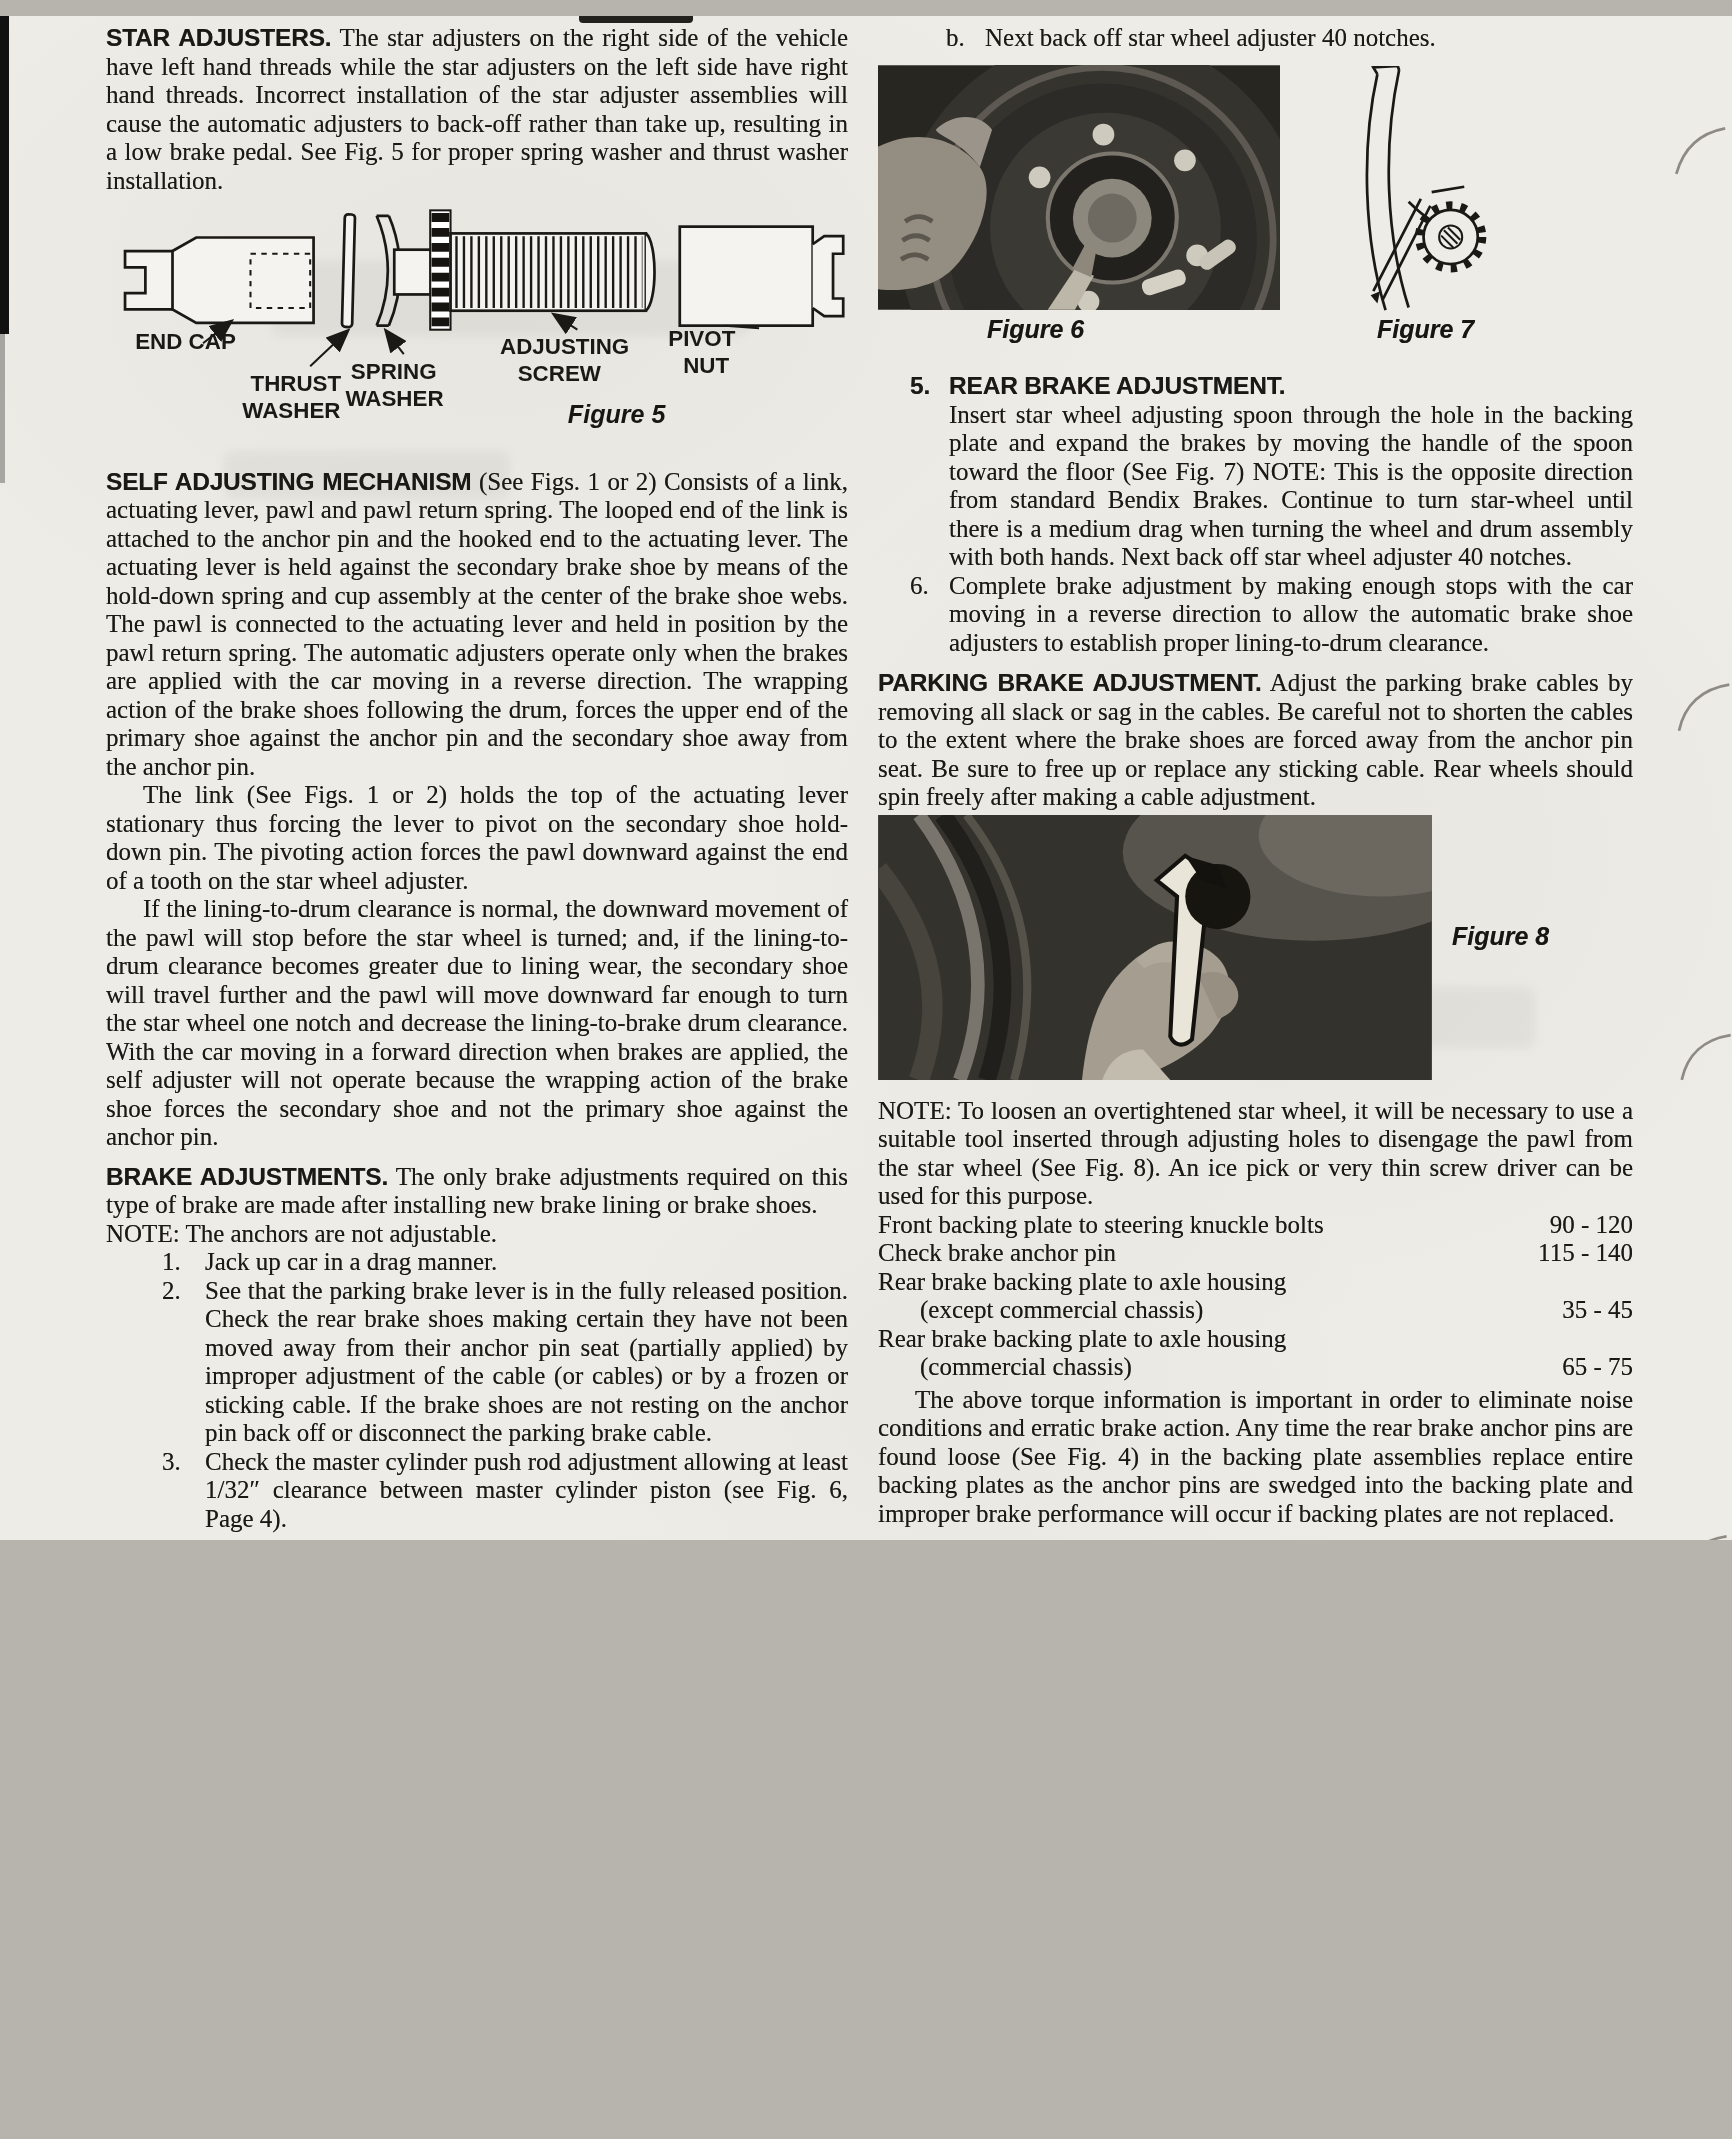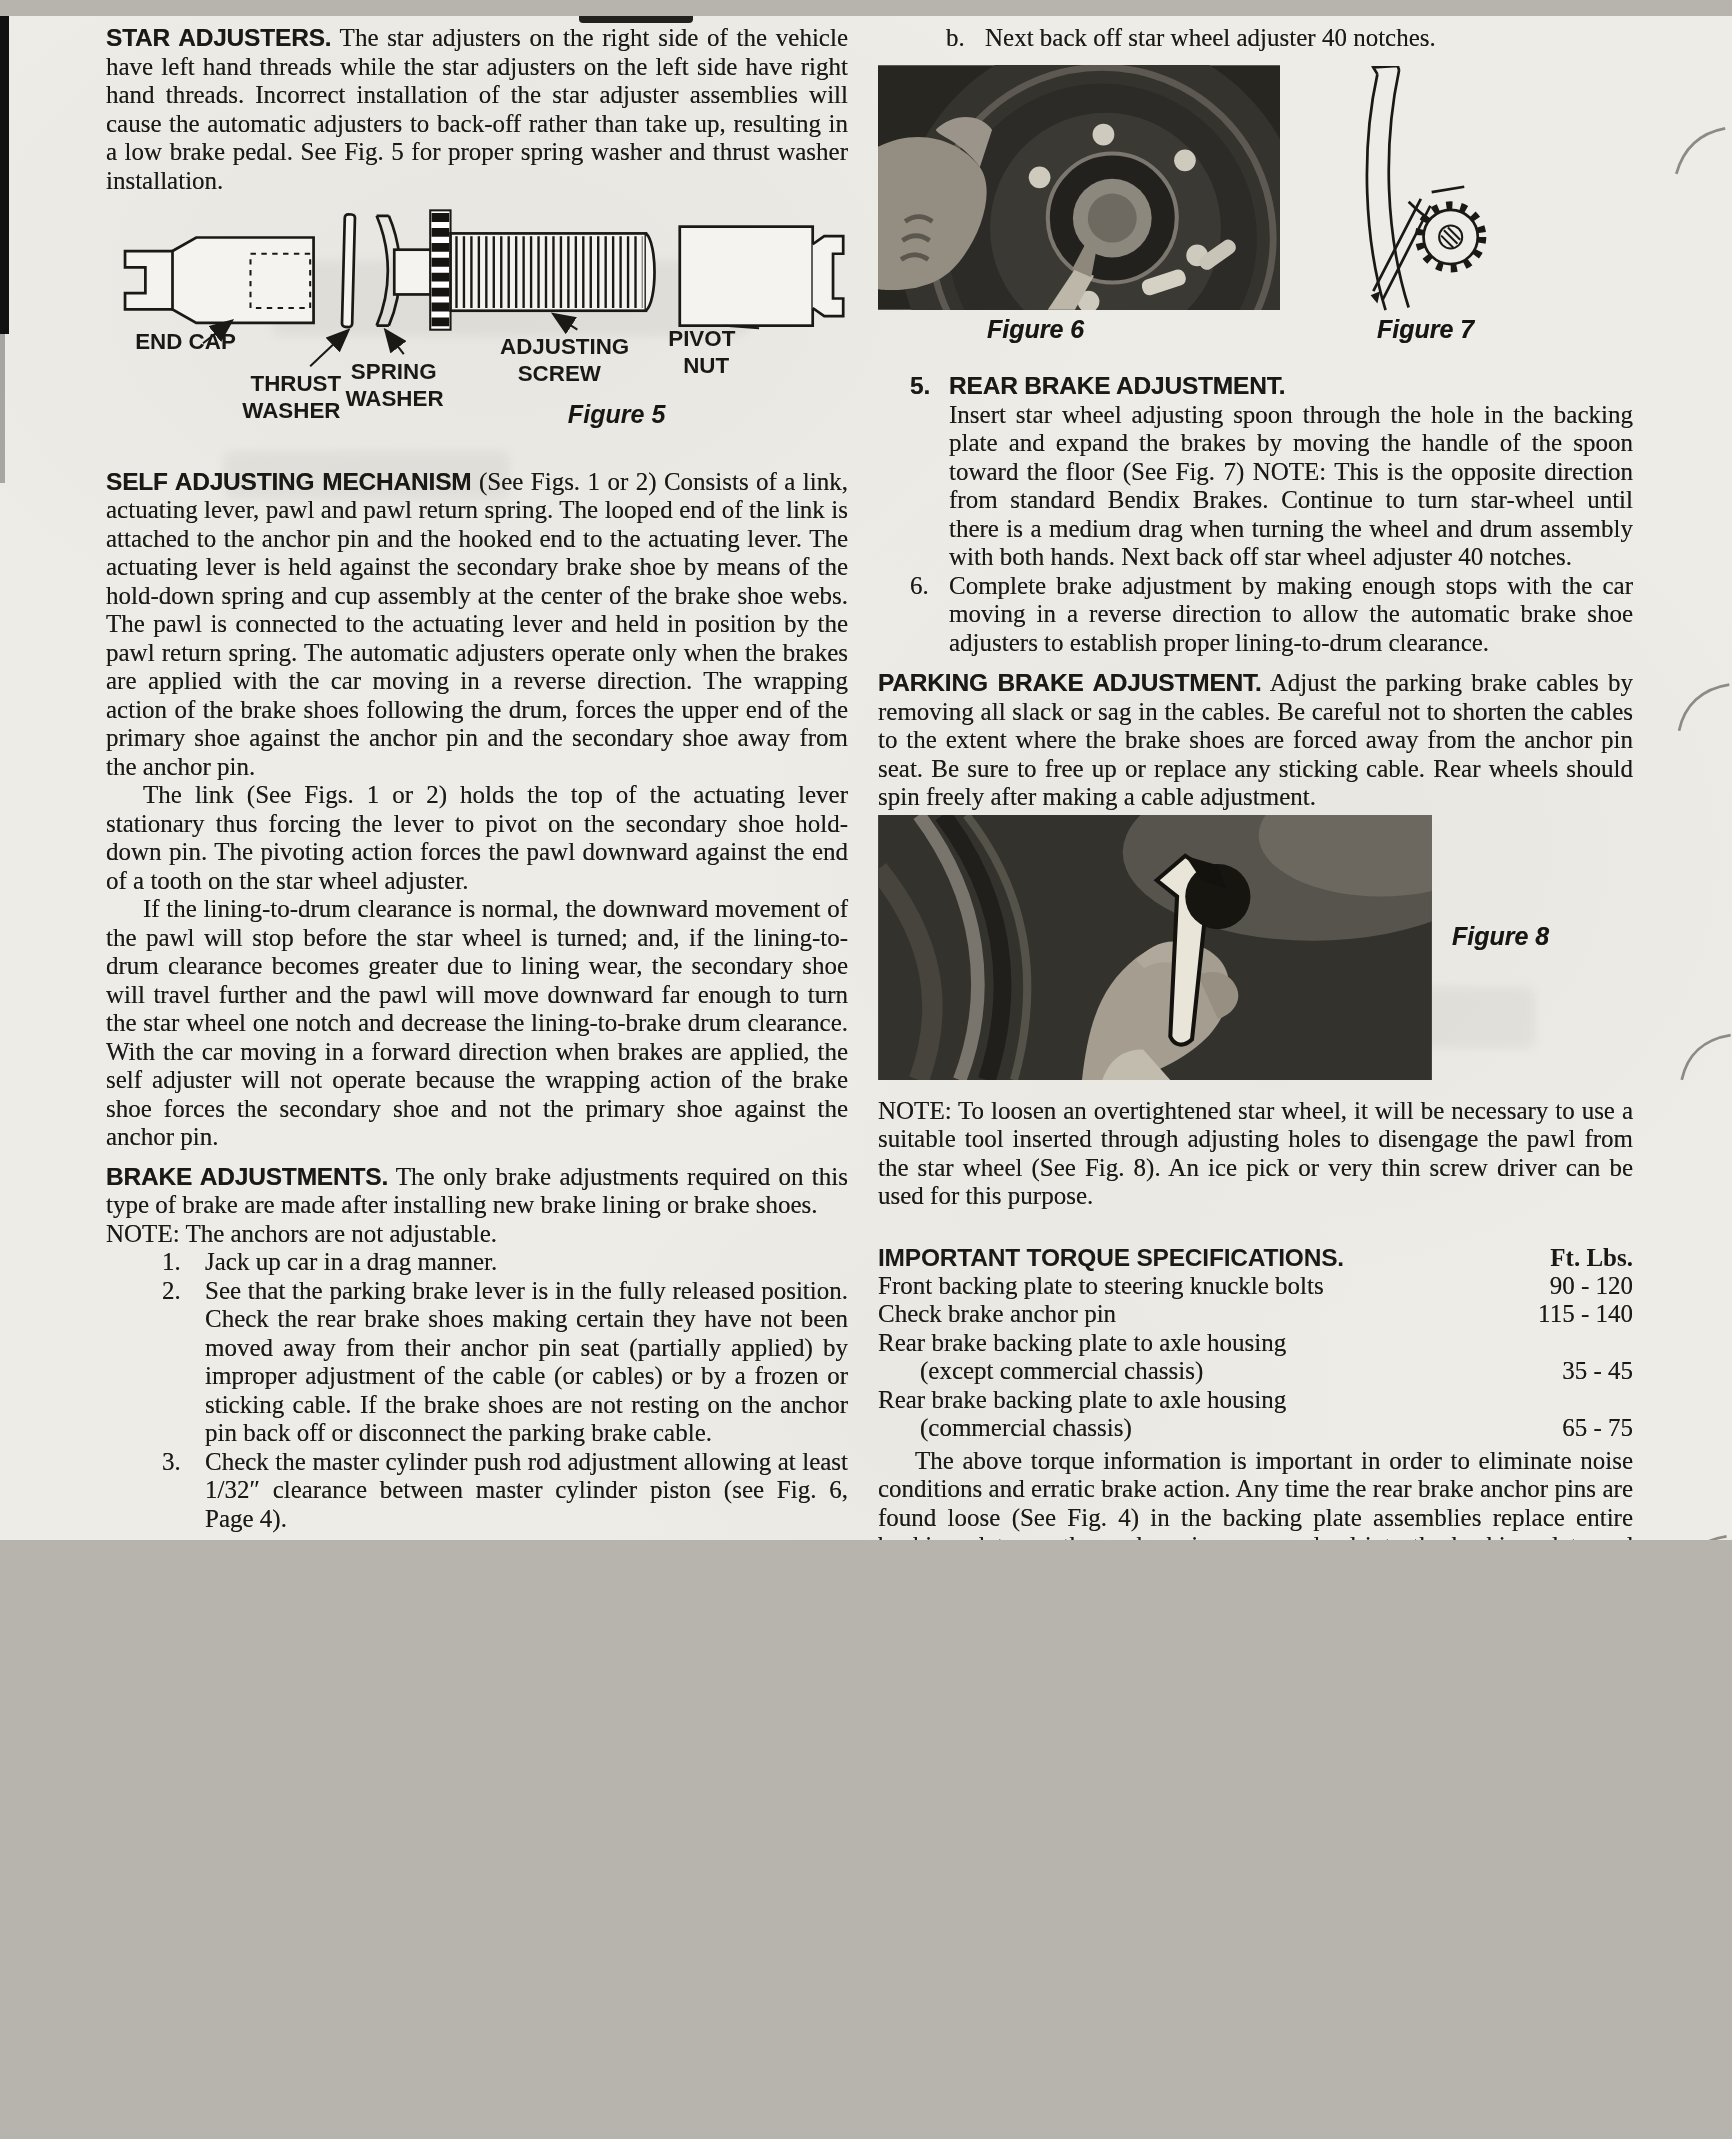--- a/index.html
+++ b/index.html
@@ -248,24 +248,20 @@
         <path d="M410,96 L452,60 L488,84 L462,330 C450,342 436,340 430,326 L440,120 Z" fill="#e9e5d9" stroke="#14120e" stroke-width="6"></path>
         <circle cx="500" cy="120" r="48" fill="#16150f"></circle>
         <path d="M452,60 L500,74 L512,108 L476,96 Z" fill="#14120e"></path>
         <path d="M330,390 C340,360 360,345 390,345 L430,390 Z" fill="#c2bcae"></path>
       </svg>
       <span class="figcap cap8">Figure 8</span>
     </div>
 
     <p class="mt24">NOTE: To loosen an overtightened star wheel, it will be necessary to use a suitable tool inserted through adjusting holes to disengage the pawl from the star wheel (See Fig. 8). An ice pick or very thin screw driver can be used for this purpose.</p>
 
-    <div class="torque-head mt48">
-      <span class="bh">IMPORTANT TORQUE SPECIFICATIONS.</span>
-      <span class="tunit" style="font-size:25px">Ft. Lbs.</span>
-    </div>
     <div class="trow">
       <span class="tlabel">Front backing plate to steering knuckle bolts</span>
       <span class="tval">90 - 120</span>
     </div>
     <div class="trow">
       <span class="tlabel">Check brake anchor pin</span>
       <span class="tval">115 - 140</span>
     </div>
     <div class="trow">
       <span class="tlabel">Rear brake backing plate to axle housing</span>

